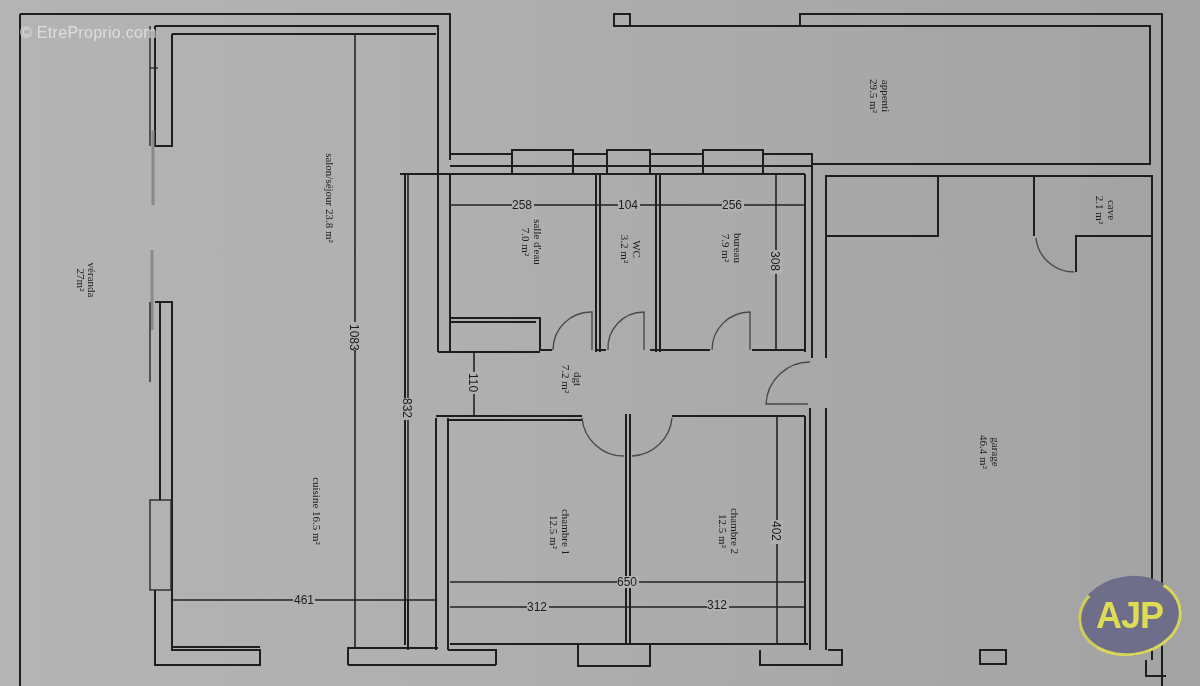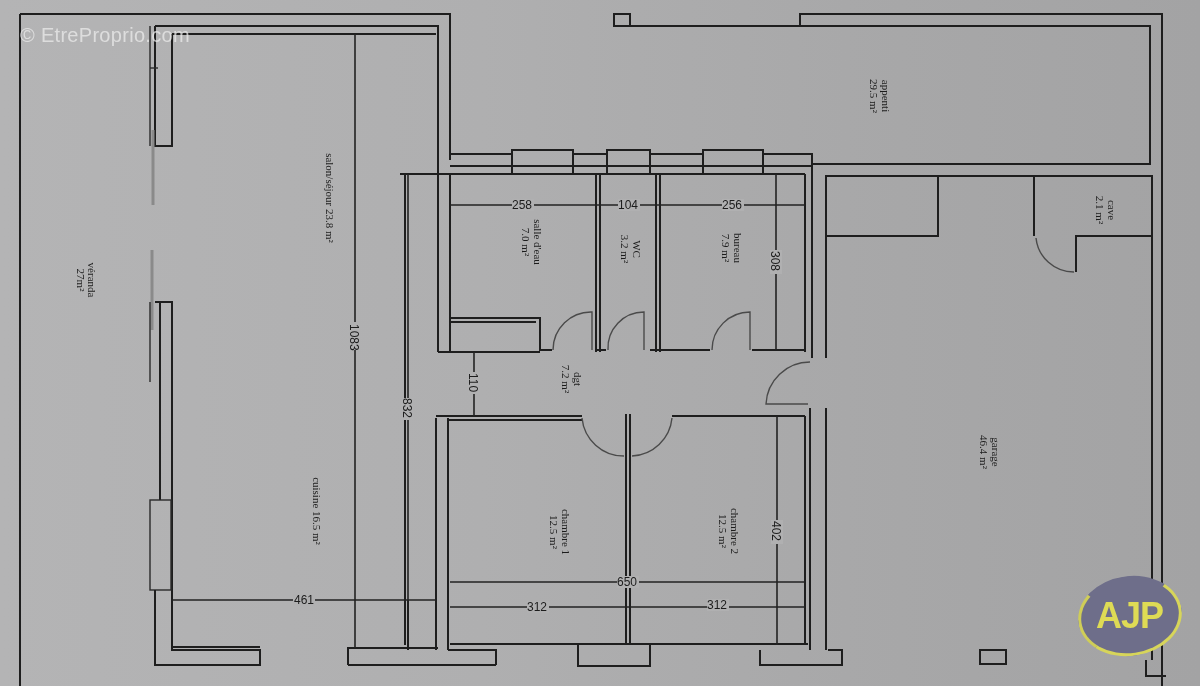--- a/index.html
+++ b/index.html
@@ -23,21 +23,21 @@
       font-size: 11px; fill: #1c1c1c;
     }
     .dim-label {
       font-family: "Liberation Sans", sans-serif;
       font-size: 12px; fill: #1c1c1c;
     }
     .dim-bg { fill: #b0b0b1; }
     .watermark {
       position: absolute; left: 20px; top: 24px;
       font-family: "Liberation Sans", sans-serif;
-      font-size: 20px; color: rgba(235,235,235,0.75);
+      font-size: 16px; color: rgba(235,235,235,0.75);
       letter-spacing: 0.3px;
     }
     .logo {
       position: absolute; left: 1078px; top: 576px;
       width: 104px; height: 80px; border-radius: 50%;
       background: #6e6e8a;
       border: 3px solid #d7d55a;
       border-top-color: transparent; border-left-color: #cfcd58;
       box-sizing: border-box;
       display: flex; align-items: center; justify-content: center;

